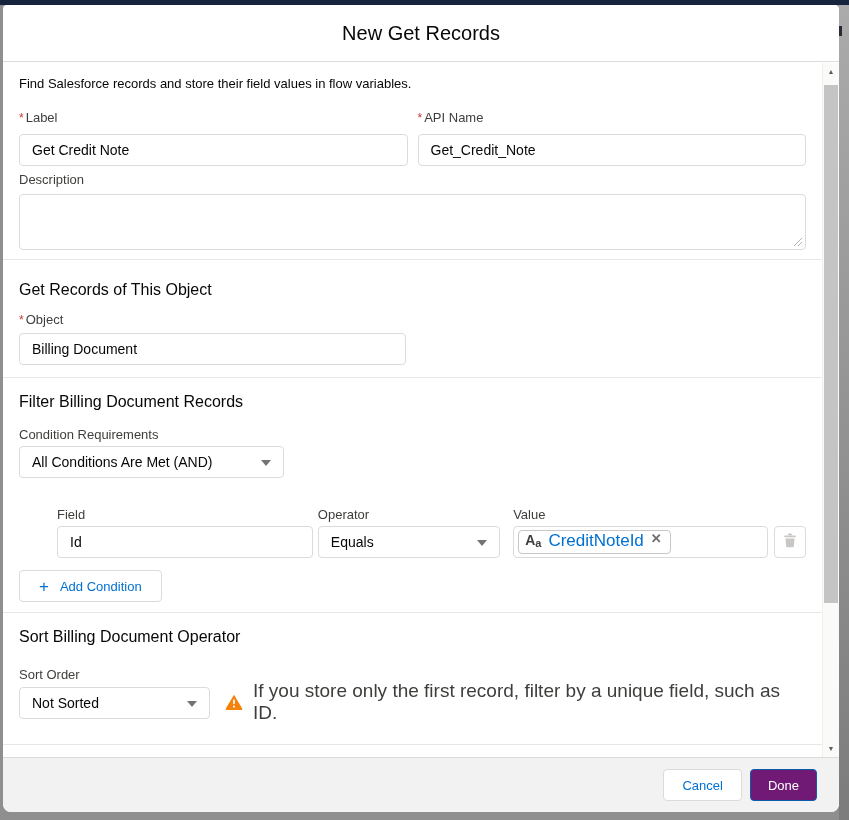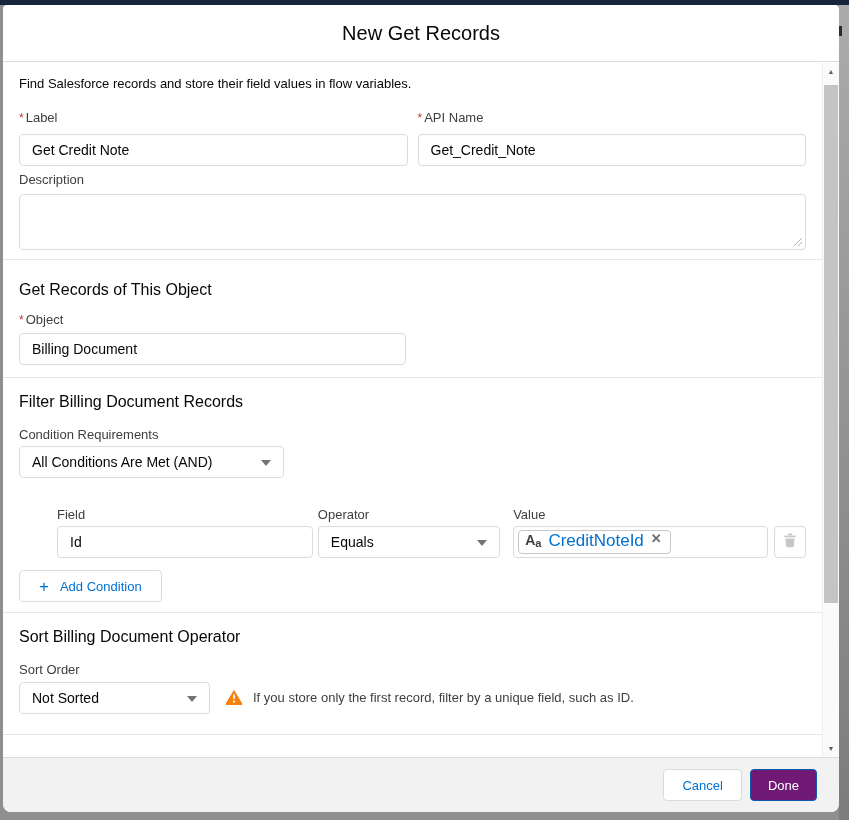--- a/index.html
+++ b/index.html
@@ -94,21 +94,21 @@
 
   .add-btn { display:inline-flex; align-items:center; height:32px; margin-top:12px; padding:0 19px;
     border:1px solid #dddbda; border-radius:4px; background:#fff; color:#0070d2; font-size:13px;
     font-family:inherit; cursor:pointer; }
   .plus-icon { font-size:17px; font-weight:400; margin-right:11px; line-height:1; color:#0070d2; }
 
   .sort-row { display:flex; align-items:center; }
   .sort-dd-block .lbl { margin-bottom:4px; }
   .warn { display:flex; align-items:center; margin-left:15px; margin-top:18px; }
   .warn-icon { flex:none; margin-right:10px; display:flex; }
-  .warn-text { font-size:13px; color:#3e3e3c; }
+  .warn-text { font-size:19px; color:#3e3e3c; }
 
   .modal-footer { position:absolute; bottom:0; left:0; right:0; height:55px; background:#f3f2f2;
     border-top:1px solid #dddbda; display:flex; align-items:center; justify-content:flex-end;
     padding-right:22px; }
   .btn { height:32px; border-radius:4px; font-size:13px; font-family:inherit; cursor:pointer; }
   .btn-cancel { background:#fff; border:1px solid #dddbda; color:#0070d2; padding:0 18px; margin-right:8px; }
   .btn-done { background:#701a75; border:1px solid #0b5cab; color:#fff; padding:0 17px; }
 </style>
 </head>
 <body>

